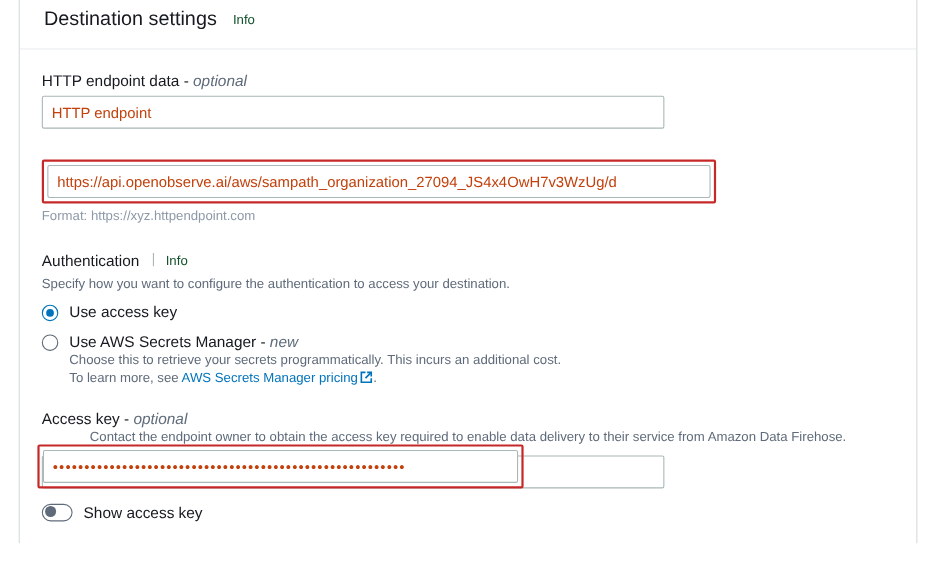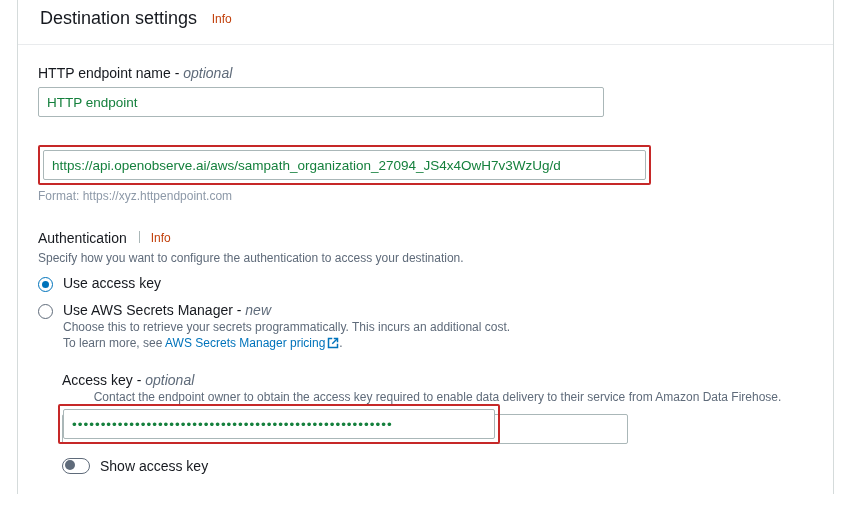--- a/index.html
+++ b/index.html
@@ -22,21 +22,21 @@
     padding: 0 20px 14px 22px;
   }
   .section-title {
     font-size: 18px;
     font-weight: 400;
     display: inline-block;
     margin: 0;
     padding-top: 4px;
   }
   .info-link {
-    color: #c2410c;
+    color: #14532d;
     font-size: 12px;
     font-weight: 400;
     margin-left: 8px;
     vertical-align: 1px;
     cursor: pointer;
   }
   .sep-v {
     display: inline-block;
     width: 1px;
     height: 12px;
@@ -68,21 +68,21 @@
     font-style: italic;
     color: #5f6b7a;
   }
   .text-input {
     width: 566px;
     height: 30px;
     border: 1px solid #aab7b8;
     border-radius: 2px;
     padding: 4px 8px;
     font-size: 13.5px;
-    color: #15803d;
+    color: #c2410c;
     margin-top: 6px;
     background: #fff;
   }
   .helper {
     font-size: 12px;
     color: #8d99a8;
     margin-top: 4px;
   }
   .field-group { margin-bottom: 22px; }
   .red-box {
@@ -178,21 +178,21 @@
       <span class="info-link">Info</span>
     </h2>
   </div>
 
   <div class="divider"></div>
 
   <div class="body-block">
 
     <div class="field-group">
       <div class="field-label">
-        <span>HTTP endpoint name - </span><span class="optional">optional</span>
+        <span>HTTP endpoint data - </span><span class="optional">optional</span>
       </div>
       <input type="text" class="text-input" value="HTTP endpoint" style="">
     </div>
 
     <div class="field-group" style="margin-bottom:26px;">
       <span class="red-box red-wrap-url">
         <input type="text" class="text-input" style="width: 603px;" value="https://api.openobserve.ai/aws/sampath_organization_27094_JS4x4OwH7v3WzUg/d">
       </span>
       <div class="helper">Format: https://xyz.httpendpoint.com</div>
     </div>
@@ -221,21 +221,21 @@
             <span>To learn more, see </span><a class="inline-link"><span>AWS Secrets Manager pricing</span><span class="ext-icon"><svg width="12" height="12" viewBox="0 0 16 16" fill="none" stroke="#0073bb" stroke-width="2">
                       <path d="M7 2H2v12h12V9"></path>
                       <path d="M9 2h5v5"></path>
                       <path d="M14 2L7 9"></path>
                     </svg></span></a><span>.</span>
           </div>
         </div>
       </div>
     </div>
 
-    <div class="field-group" style="margin-bottom:10px;margin-left:24px;">
+    <div class="field-group" style="margin-bottom:10px;">
       <div class="field-label">
         <span>Access key - </span><span class="optional">optional</span>
       </div>
       <div class="section-desc" style="margin-top:2px;text-align:center;">Contact the endpoint owner to obtain the access key required to enable data delivery to their service from Amazon Data Firehose.</div>
 
       <div style="position:relative; margin-top:4px;">
         <input type="text" class="text-input" style="width: 566px; position: relative;" value="">
         <span class="red-box" style="position:absolute;left:-4px;top:-4px;padding:3px;">
           <input type="text" class="text-input pw-dots" style="width: 432px; margin: 0px;" value="••••••••••••••••••••••••••••••••••••••••••••••••••••••••">
         </span>

